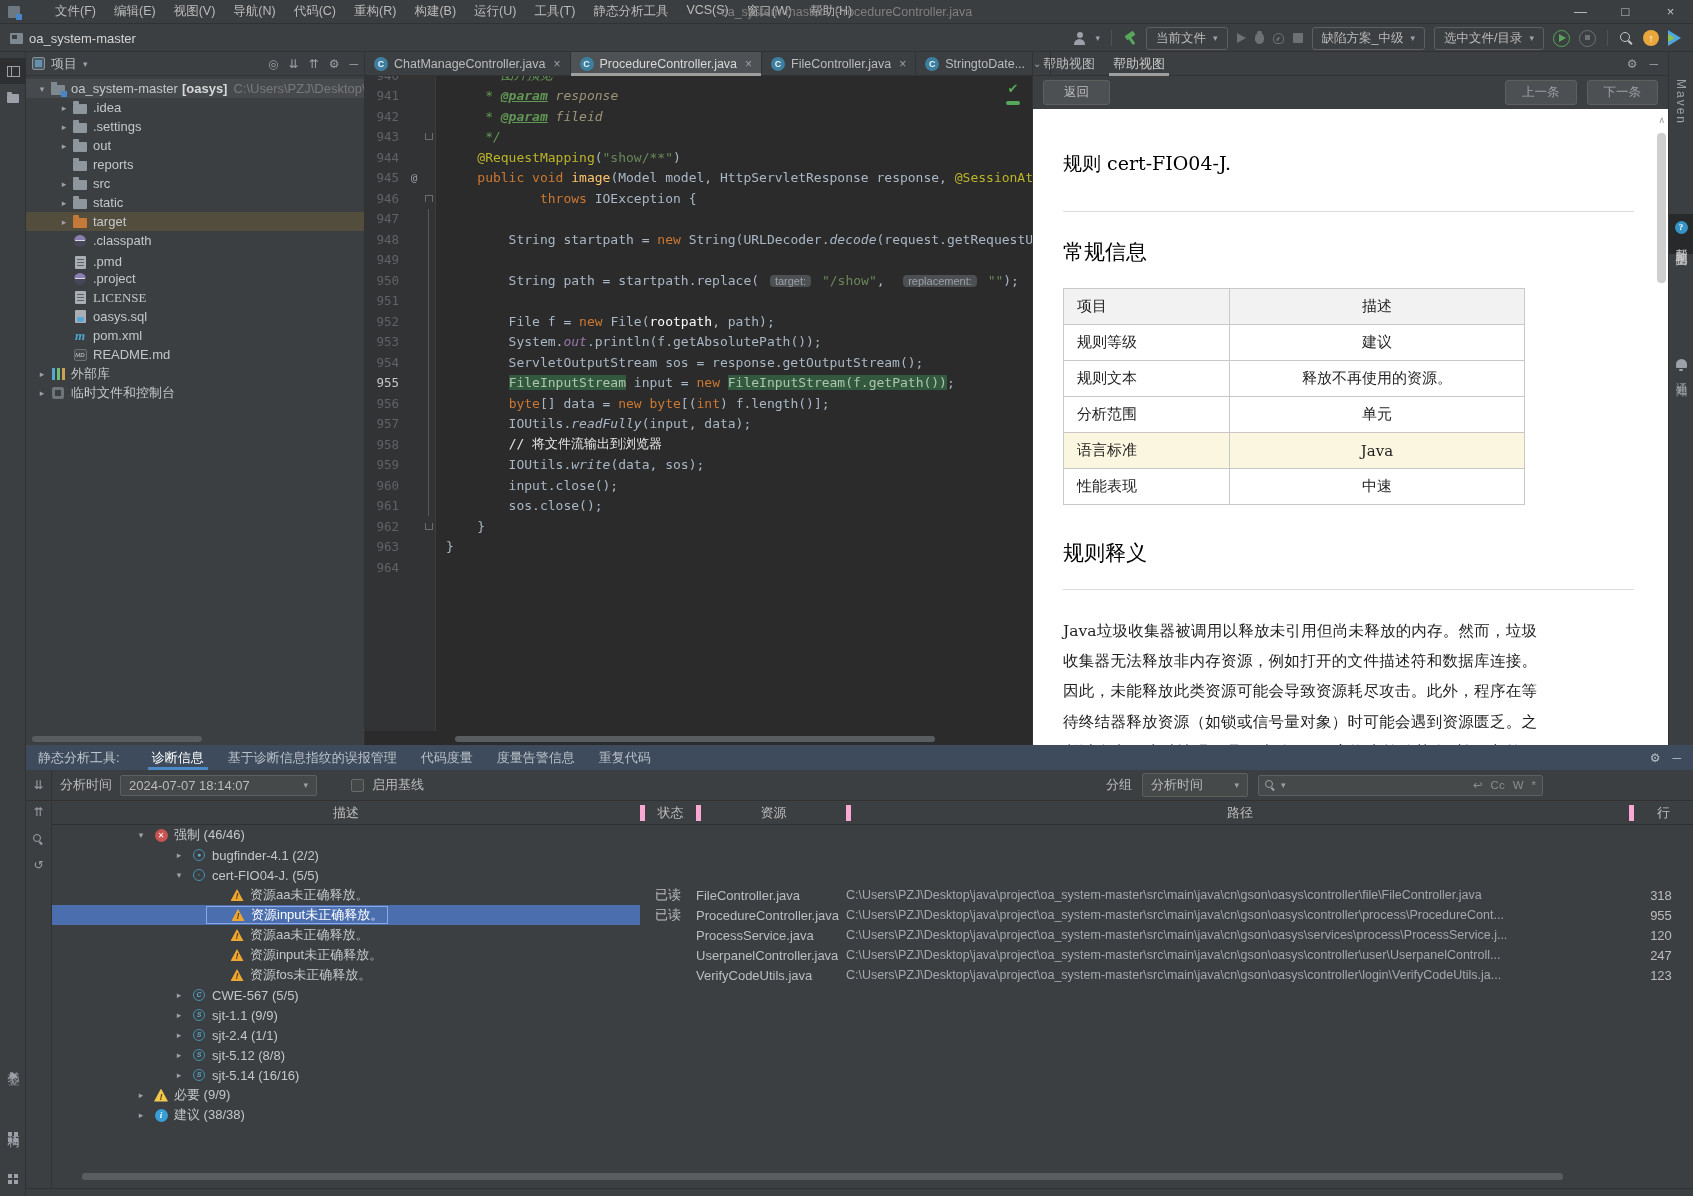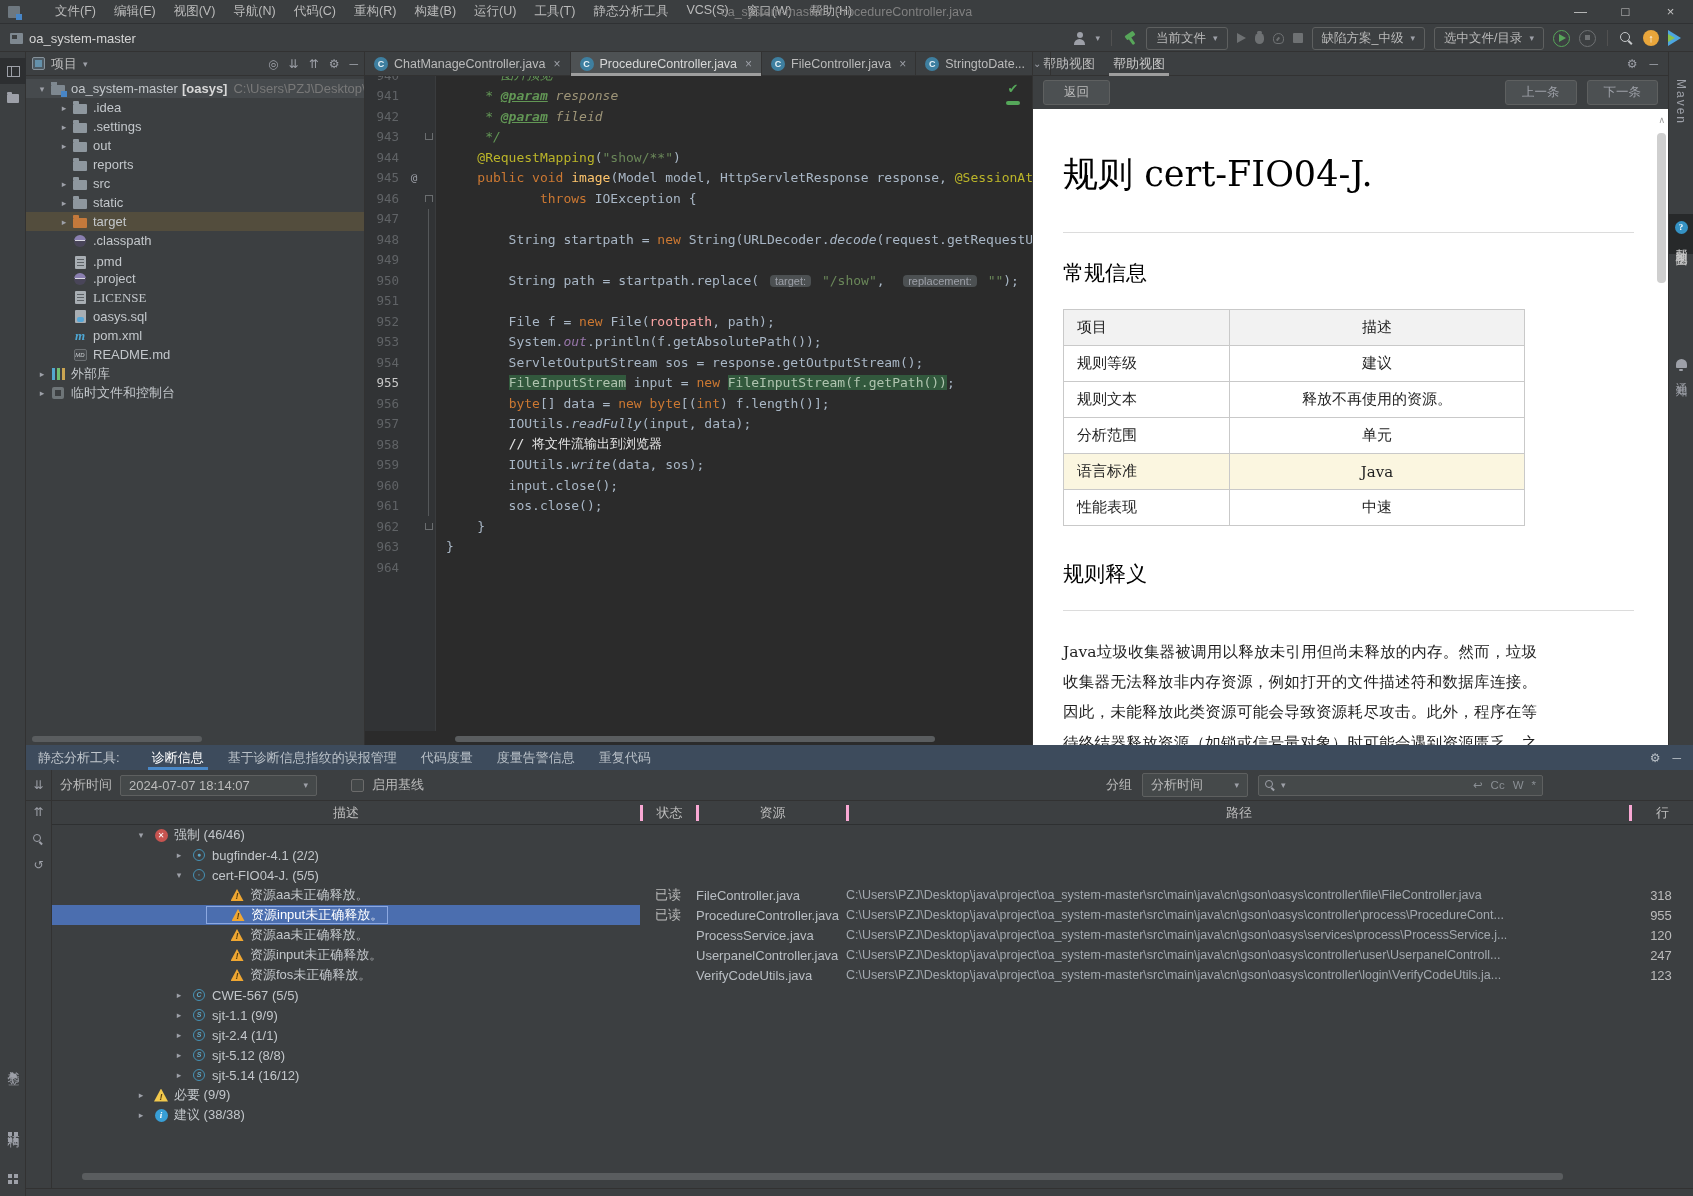--- a/index.html
+++ b/index.html
@@ -126,42 +126,42 @@
   .tok-pln{color:#A9B7C6;}
   .tok-kw{color:#CC7832;}
   .tok-str{color:#6A8759;}
   .tok-com{color:#e5e5e5;}
   .tok-doc{color:#629755;font-style:italic;}
   .tok-doctag{color:#629755;font-weight:bold;font-style:italic;text-decoration:underline;}
   .tok-docp{color:#9E9578;font-style:italic;}
   .tok-ann{color:#BBB529;}
   .tok-mth{color:#FFC66D;}
   .tok-smth{color:#A9B7C6;font-style:italic;}
-  .tok-fld{color:#fca5a5;}
+  .tok-fld{color:#ffffff;}
   .tok-fldi{color:#9876AA;font-style:italic;}
   .tok-hl{color:#AFC4AF;background:#32593D;}
   .tok-inlay{background:#4C5052;color:#9DA0A8;border-radius:4px;padding:0 5px;font-size:11px;margin:0 3px;font-family:"Liberation Sans",sans-serif;}
   #insp-check{position:absolute;top:5px;right:12px;color:#55A85A;font-size:13px;text-align:center;}
   #insp-bar{width:14px;height:4px;background:#55A85A;border-radius:2px;margin:5px auto 0;}
   #editor-hscroll{position:absolute;bottom:3px;left:90px;width:480px;height:6px;border-radius:3px;background:#5A5D5F;}
 
   
   #help-panel{width:636px;flex:none;border-left:1px solid #323232;display:flex;flex-direction:column;background:#3C3F41;}
   #help-header{height:24px;border-bottom:1px solid #323232;display:flex;align-items:center;padding:0 10px;gap:18px;flex:none;}
   #help-tab{position:relative;height:24px;line-height:24px;color:#C8C8C8;}
   #help-tab::after{content:"";position:absolute;left:-4px;right:-4px;bottom:0;height:3px;background:#9E9E9E;}
   #help-header-right{margin-left:auto;display:flex;gap:12px;color:#9DA0A8;font-size:12px;}
   #help-toolbar{height:33px;display:flex;align-items:center;padding:0 10px;gap:10px;flex:none;}
   .hbtn{background:#4C5052;border:1px solid #5E6060;border-radius:3px;color:#BBBBBB;font-size:12.5px;padding:3px 20px;white-space:nowrap;}
   .hbtn.dim{color:#9DA0A8;padding:3px 16px;}
   #help-toolbar .spacer{flex:1;}
   #help-doc{flex:1;background:#FFFFFF;color:#1F1F1F;position:relative;overflow:hidden;
     font-family:"DejaVu Serif","Liberation Serif",serif;}
   #help-doc-inner{padding:42px 34px 0 30px;}
-  #doc-title{font-size:35px;color:#000;margin:0 0 34px 0;font-weight:400;}
+  #doc-title{font-size:19px;color:#000;margin:0 0 34px 0;font-weight:400;}
   .doc-hr{border:none;border-top:1px solid #DCDCDC;margin:0 0 26px 0;}
   .doc-h2{font-size:21px;font-weight:400;color:#000;margin:0 0 22px 0;}
   #doc-table{border-collapse:collapse;width:462px;font-size:15px;margin-bottom:34px;}
   #doc-table th,#doc-table td{border:1px solid #C9C9C9;padding:8px 13px;font-weight:400;}
   #doc-table th{background:#F2F2F2;}
   #doc-table th:first-child{text-align:left;width:36%;}
   #doc-table th:last-child{text-align:center;}
   #doc-table td:last-child{text-align:center;}
   #doc-table tr.hl td{background:#FBF6E0;}
   #doc-para{width:474px;font-size:15.5px;line-height:1.95;margin:26px 0 0 0;text-align:justify;}
@@ -191,21 +191,21 @@
   #bp-right-cluster{margin-left:auto;display:flex;align-items:center;gap:10px;margin-right:150px;}
   #bp-search{width:285px;height:21px;background:#45494A;border:1px solid #5E6060;border-radius:2px;display:flex;align-items:center;padding:0 6px;gap:5px;color:#9DA0A8;}
   .ic-mag-s{width:11px;height:11px;position:relative;flex:none;}
   .ic-mag-s::before{content:"";position:absolute;left:0;top:0;width:6px;height:6px;border:1.5px solid #9DA0A8;border-radius:50%;}
   .ic-mag-s::after{content:"";position:absolute;left:7px;top:7px;width:4px;height:1.5px;background:#9DA0A8;transform:rotate(45deg);transform-origin:0 0;}
   #bp-search .sright{margin-left:auto;display:flex;gap:8px;font-size:11.5px;color:#8A8F94;align-items:center;}
   #bp-body{flex:1;display:flex;min-height:0;position:relative;}
   #bp-gutter{width:26px;flex:none;border-right:1px solid #323232;display:flex;flex-direction:column;align-items:center;padding-top:6px;gap:13px;color:#9DA0A8;font-size:12px;margin-top:-31px;padding-top:8px;}
   #bp-table{flex:1;min-width:0;display:flex;flex-direction:column;}
   #bp-colheader{height:24px;display:flex;align-items:center;border-bottom:1px solid #2E3031;flex:none;color:#BFBFBF;}
-  .bh{text-align:center;border-left:3px solid #f9a8d4;height:16px;line-height:16px;}
+  .bh{text-align:center;border-left:5px solid #f9a8d4;height:16px;line-height:16px;}
   .bh:first-child{border-left:none;}
   .col-desc{width:588px;flex:none;}
   .col-status{width:56px;flex:none;}
   .col-res{width:150px;flex:none;}
   .col-path{flex:1;min-width:0;}
   .col-line{width:64px;flex:none;}
   #bp-rows{flex:1;overflow:hidden;}
   .brow{height:20px;display:flex;align-items:center;}
   .bdesc{width:588px;flex:none;height:100%;display:flex;align-items:center;overflow:hidden;}
   .bdesc.sel{background:#4B6EAF;}
@@ -988,21 +988,21 @@
                   <div class="bpath"></div>
                   <div class="bline"></div>
                 </div>
                 <div class="brow">
                   <div class="bdesc" style="padding-left: 116px;">
                     <span class="blabel-box">
                       <span class="bchev">▸</span>
                       <span class="bic">
                         <i class="ic-ring" style="display: block;">S</i>
                       </span>
-                      <span class="blab">sjt-5.14 (16/12)</span>
+                      <span class="blab">sjt-5.14 (16/16)</span>
                     </span>
                   </div>
                   <div class="bstatus"></div>
                   <div class="bres"></div>
                   <div class="bpath"></div>
                   <div class="bline"></div>
                 </div>
                 <div class="brow">
                   <div class="bdesc" style="padding-left: 78px;">
                     <span class="blabel-box">

